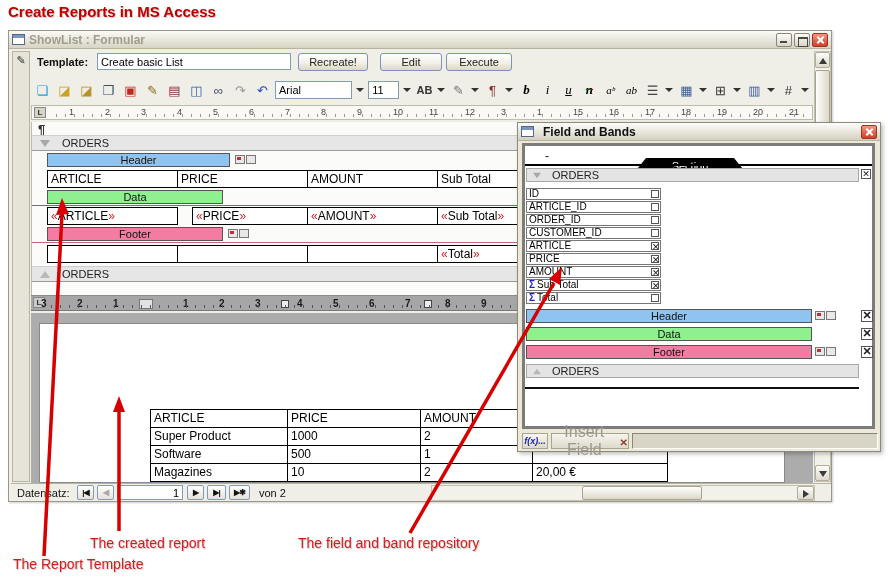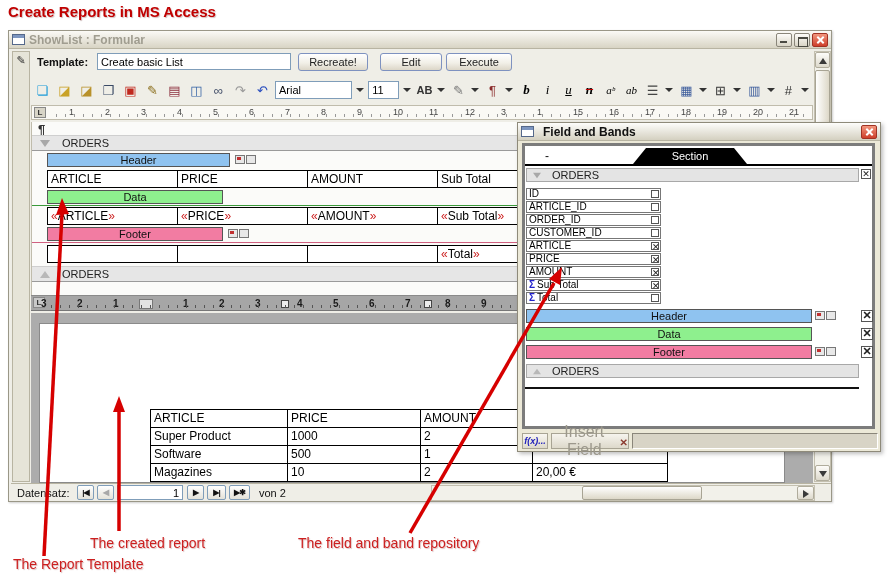--- a/index.html
+++ b/index.html
@@ -140,21 +140,21 @@
             border:1px solid #8E8A7A; box-shadow:2px 2px 4px rgba(0,0,0,.25); z-index:10; }
   .dlg-titlebar { position:absolute; left:0; top:0; width:100%; height:18px;
                   background:linear-gradient(#FDFDFB,#D4D0C0); border-bottom:1px solid #B8B4A2;
                   display:flex; align-items:center; padding:0 3px; }
   .dlg-title { font-size:12px; font-weight:bold; color:#111; margin-left:5px; }
   .dlg-close { margin-left:auto; }
   .dlg-content { position:absolute; left:4px; top:20px; width:353px; height:286px; background:#fff;
                  border:3px solid #7C7C7C; }
   .tab-minus { position:absolute; left:2px; top:2px; width:106px; height:16px; font-size:12px;
                color:#111; padding-left:18px; line-height:16px; }
-  .tab-section { position:absolute; left:108px; top:2px; width:114px; height:16px; background:#000;
+  .tab-section { position:absolute; left:108px; top:12px; width:114px; height:16px; background:#000;
                  color:#fff; font-size:11px; text-align:center; line-height:16px;
                  clip-path:polygon(0 100%, 13px 0, 101px 0, 114px 100%); }
   .tab-line { position:absolute; left:0; top:18px; width:100%; height:2px; background:#000; }
   .dgroup { position:absolute; left:1px; width:333px; height:14px; background:#E4E4E4;
             border:1px solid #A8A8A8; display:flex; align-items:center; }
   .dgroup .tri-down,.dgroup .tri-up { transform:scale(.8); margin-left:5px; }
   .dgroup span.glabel { font-size:11px; margin-left:10px; color:#222; }
   .fld { position:absolute; left:1px; width:135px; height:12px; border:1px solid #777; background:#fff;
          font-size:10px; line-height:10px; padding-left:2px; color:#000; white-space:nowrap; }
   .sumchar { color:#2222CC; font-weight:bold; margin-right:2px; }
@@ -300,21 +300,21 @@
           <div class="dcell" style="top: 48px; left: 145px; width: 131px;">PRICE</div>
           <div class="dcell" style="top: 48px; left: 275px; width: 131px;">AMOUNT</div>
           <div class="dcell" style="top: 48px; left: 405px; width: 131px;">Sub Total</div>
         </div>
 
       <div class="band" id="band-data" style="top: 68px; width: 176px; background: rgb(142, 240, 142);">Data</div>
       <div class="hline-green"></div>
 
       <div id="design-fields">
           <div class="dcell" style="top: 85px; left: 15px; width: 131px;"><span class="gmt">«</span><span>ARTICLE</span><span class="gmt">»</span></div>
-          <div class="dcell" style="top: 85px; left: 145px; width: 133px;"><span class="gmt">«</span><span>PRICE</span><span class="gmt">»</span></div>
+          <div class="dcell" style="top: 85px; left: 160px; width: 133px;"><span class="gmt">«</span><span>PRICE</span><span class="gmt">»</span></div>
           <div class="dcell" style="top: 85px; left: 275px; width: 131px;"><span class="gmt">«</span><span>AMOUNT</span><span class="gmt">»</span></div>
           <div class="dcell" style="top: 85px; left: 405px; width: 131px;"><span class="gmt">«</span><span>Sub Total</span><span class="gmt">»</span></div>
         </div>
 
       <div class="band" id="band-footer" style="top: 105px; width: 176px; background: rgb(242, 124, 162);">Footer</div>
       <span class="bico-pair" style="left:196px;top:107px;">
         <span class="bico red"></span>
         <span class="bico"></span>
       </span>
       <div class="hline-pink"></div>

